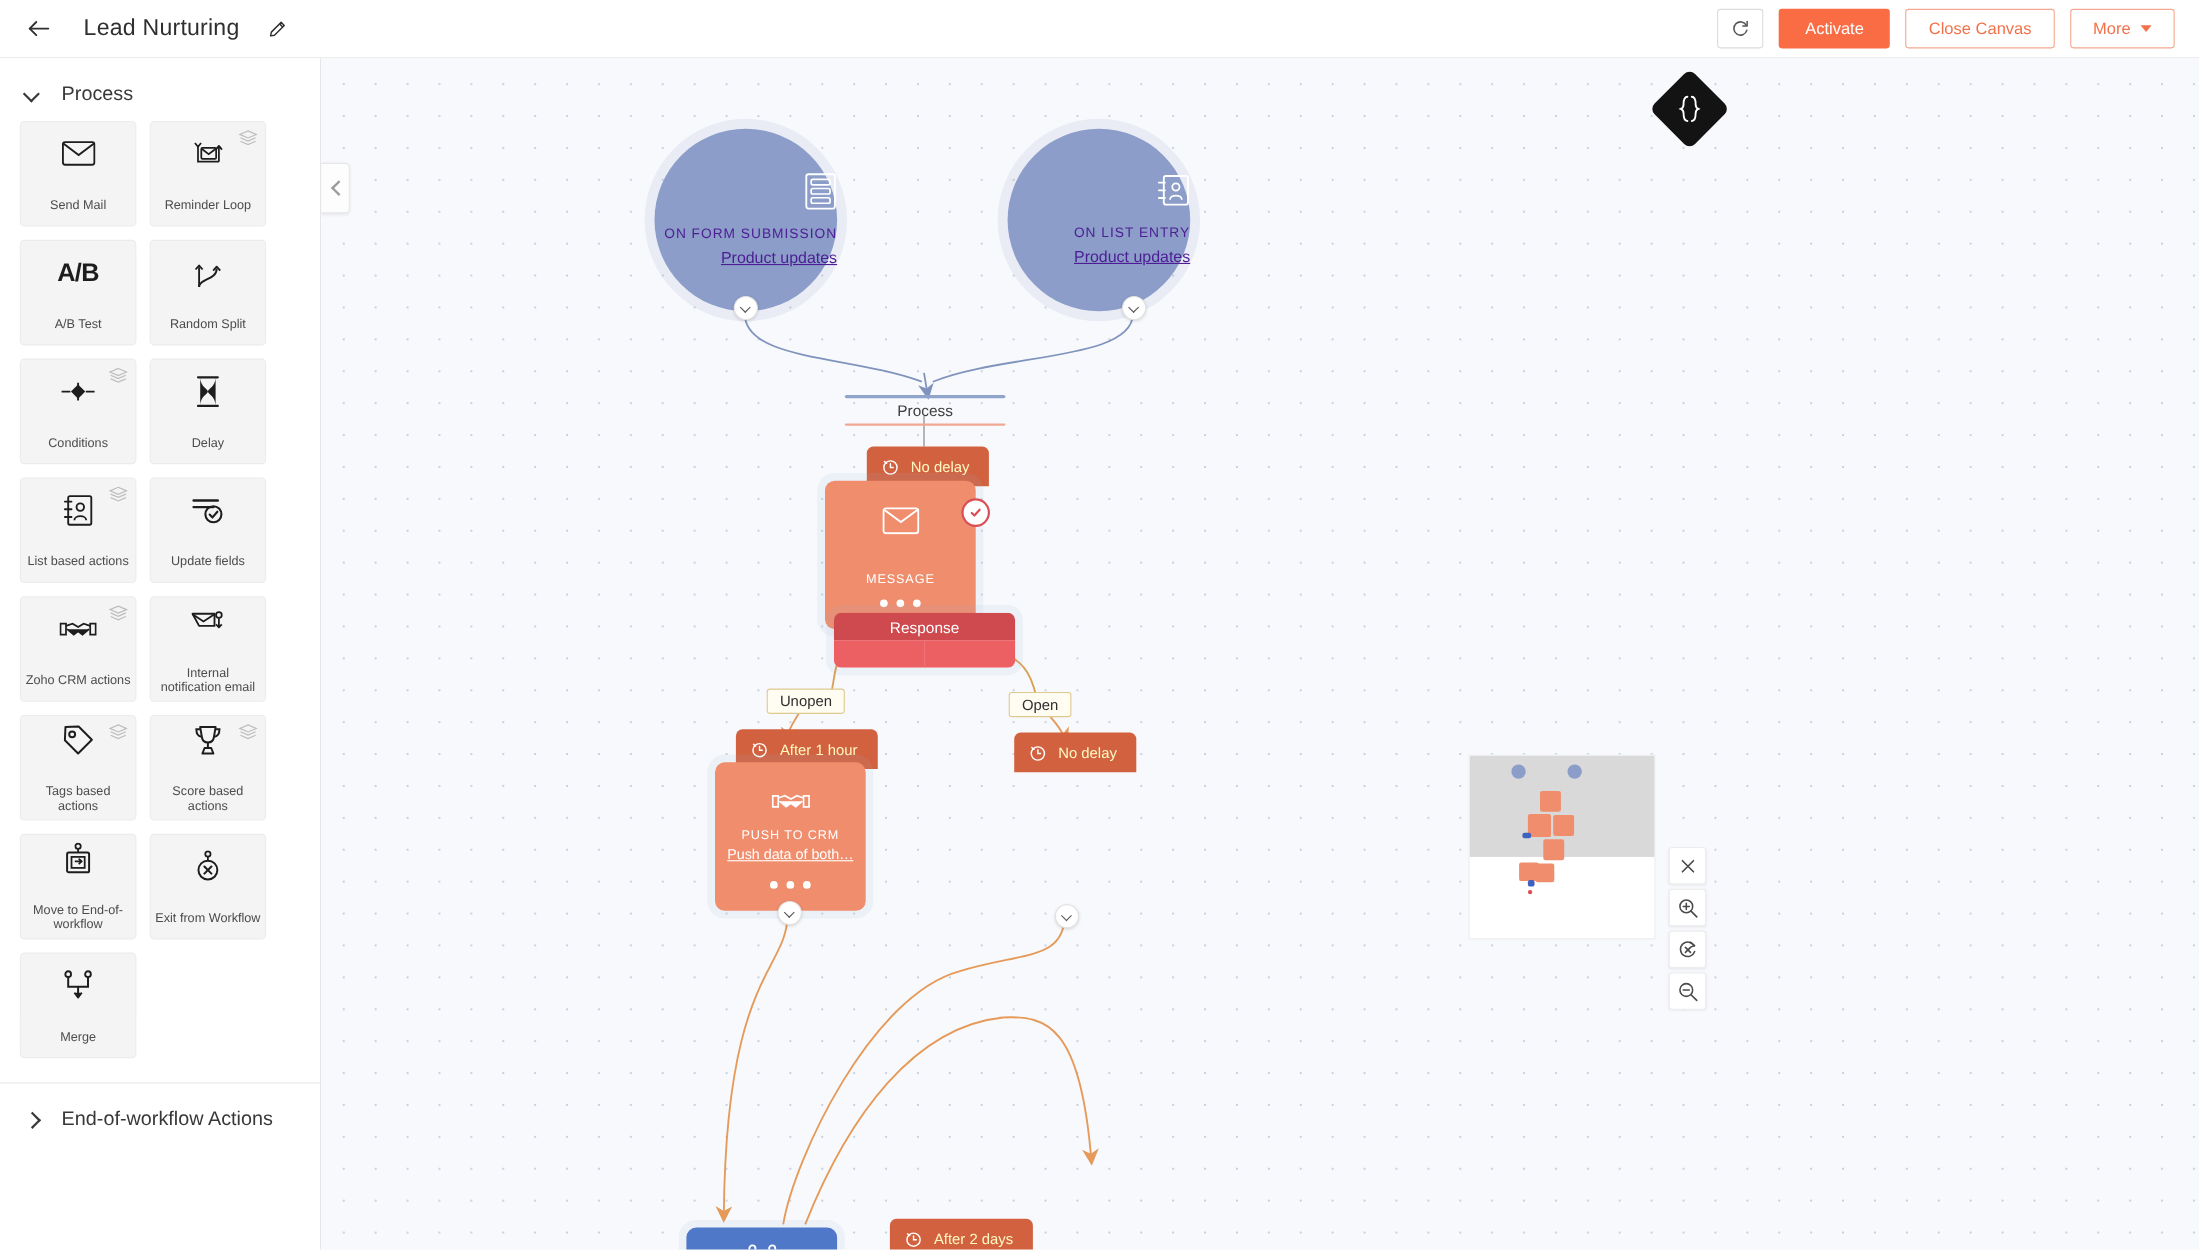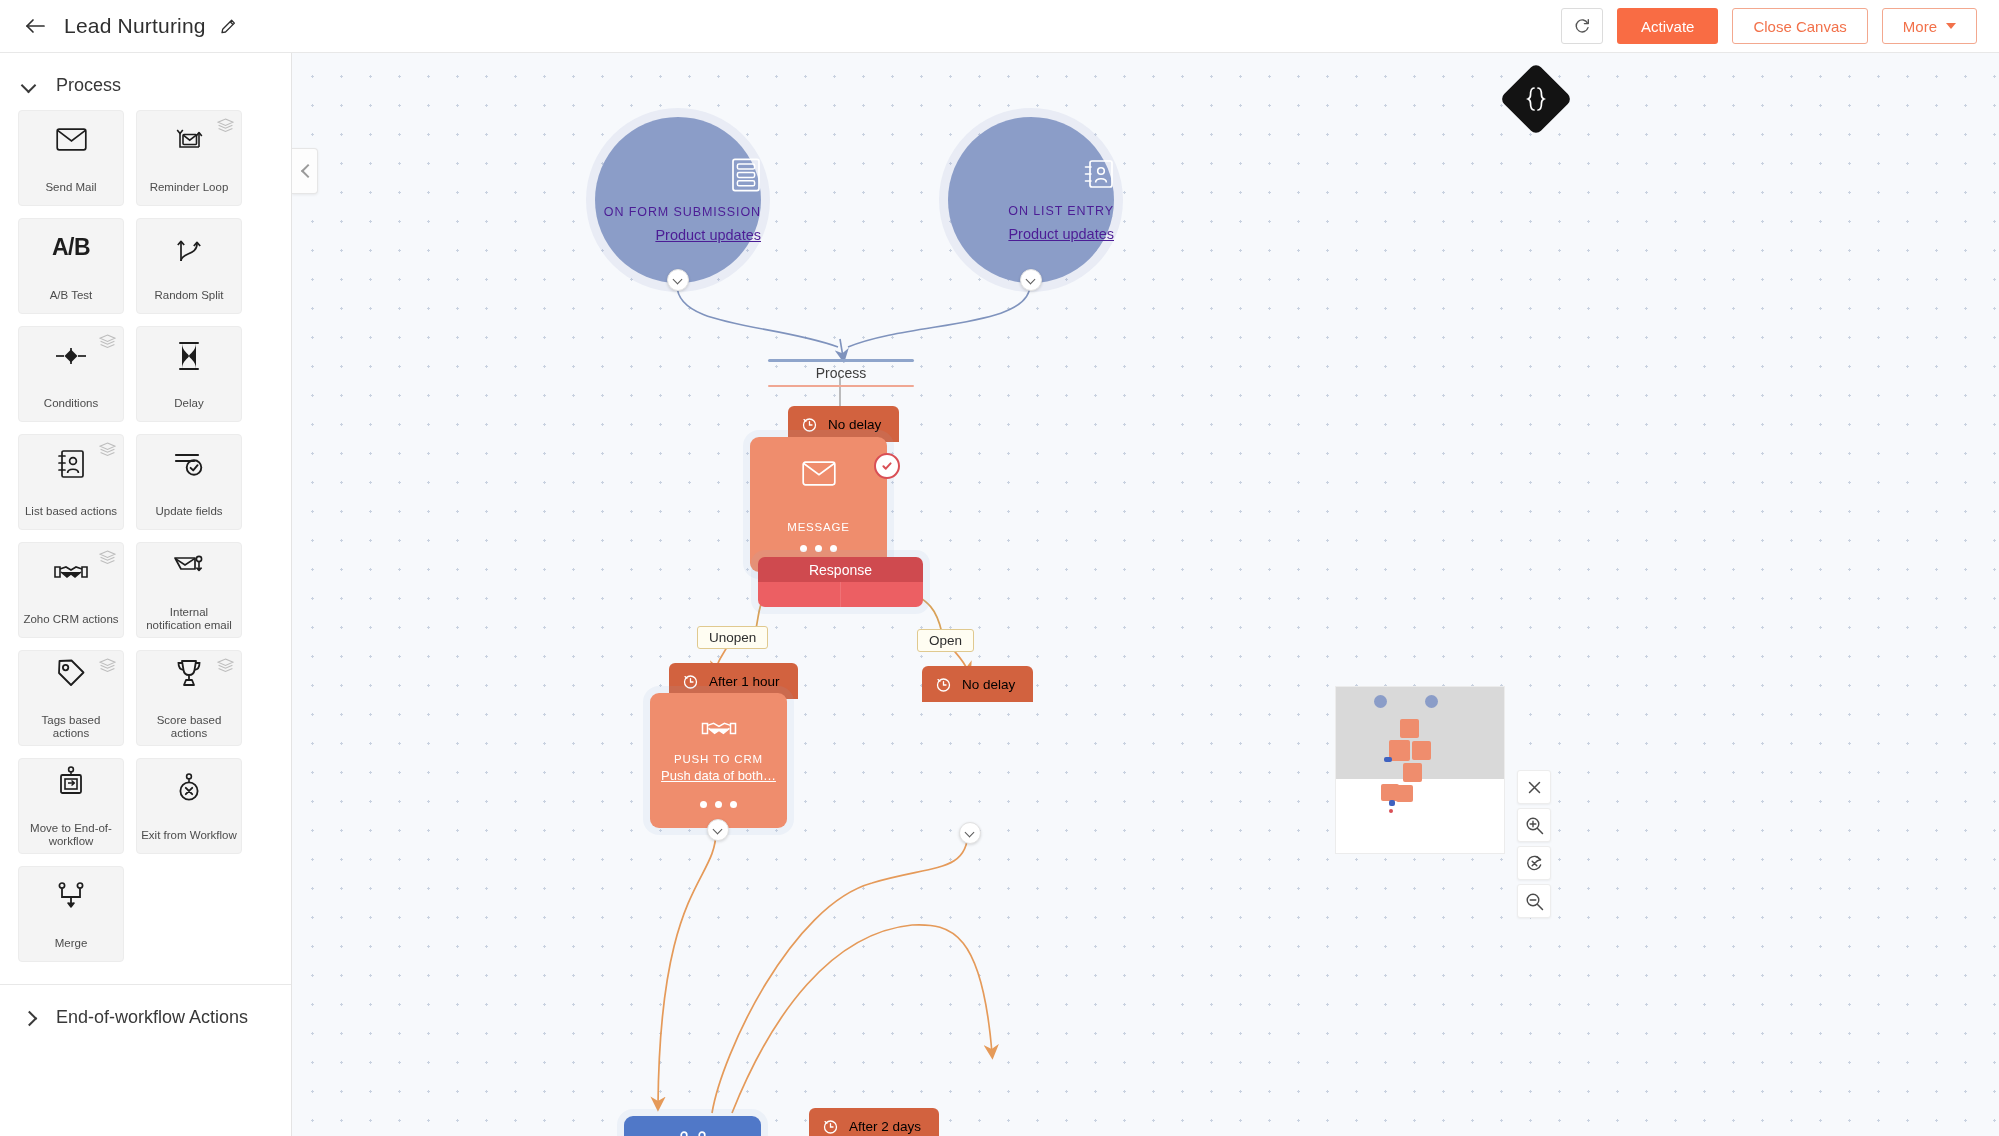--- a/index.html
+++ b/index.html
@@ -7,21 +7,21 @@
     width: 1999px; height: 1136px;
     font-family: "Liberation Sans", sans-serif;
     background: #ffffff;
     overflow: hidden;
   }
 
   
   .topbar {
     position: absolute; left: 0; top: 0; width: 1999px; height: 53px;
     background: #ffffff; border-bottom: 1px solid #e8e8e8;
-    display: flex; align-items: center;
+    display: flex; align-items: center; gap: 12px;
   }
   .back-btn {
     width: 34px; height: 34px; margin-left: 18px;
     display: flex; align-items: center; justify-content: center;
     cursor: pointer; border-radius: 3px;
   }
   .wf-title {
     font-size: 21px; color: #2f2f2f; margin-left: 12px; letter-spacing: .2px;
   }
   .edit-icon { margin-left: 13px; display:flex; align-items:center; cursor:pointer; }
@@ -152,21 +152,21 @@
 
   
   .proc-band { position: absolute; width: 146px; text-align: center; }
   .proc-band .bar-top { height: 2.5px; background: #8fa5cb; border-radius: 2px; }
   .proc-band .ptext { font-size: 14px; color: #3d3d3d; padding: 3px 0 4px; }
   .proc-band .bar-bot { height: 2.5px; background: #f0a793; border-radius: 2px; }
 
   
   .delay-chip {
     position: absolute; height: 36px; padding: 0 18px 0 14px;
-    background: #d2623f; border-radius: 6px 6px 0 0; color: #000000;
+    background: #d2623f; border-radius: 6px 6px 0 0; color: #fef9c3;
     display: flex; align-items: center; gap: 11px; font-size: 13.5px;
     z-index: 2; cursor: pointer;
   }
 
   
   .node {
     position: absolute; width: 137px; height: 135px; border-radius: 9px;
     background: #ef8d6d; color: #fff; z-index: 3;
     display: flex; flex-direction: column; align-items: center;
     box-shadow: 0 0 0 7px rgba(150,180,220,.10); cursor: pointer;
@@ -558,21 +558,21 @@
         <rect x="6.4" y="22.8" width="17.2" height="5" rx="1.6" fill="none" stroke="#fff" stroke-width="1.5"></rect>
       </svg>
     </span>
     <span class="kind">ON FORM SUBMISSION</span>
     <span class="ref">Product updates</span>
   </div>
   <div class="dot-handle" style="left:375px; top:216px;">
     <span class="chev-sm"></span>
   </div>
 
-  <div class="trigger" style="left:656px; top:64px;">
+  <div class="trigger" style="left:624px; top:64px;">
     <span class="ico">
       <svg width="32" height="32" viewBox="0 0 32 32">
         <rect x="8" y="2" width="22" height="26" rx="2" fill="none" stroke="#fff" stroke-width="1.7"></rect>
         <path d="M3.5 8 H9 M3.5 15 H9 M3.5 22 H9" stroke="#fff" stroke-width="1.6" stroke-linecap="round"></path>
         <circle cx="19" cy="12" r="3.3" fill="none" stroke="#fff" stroke-width="1.6"></circle>
         <path d="M13.6 23.5 C13.6 18.5, 24.4 18.5, 24.4 23.5" fill="none" stroke="#fff" stroke-width="1.6"></path>
       </svg>
     </span>
     <span class="kind">ON LIST ENTRY</span>
     <span class="ref">Product updates</span>

